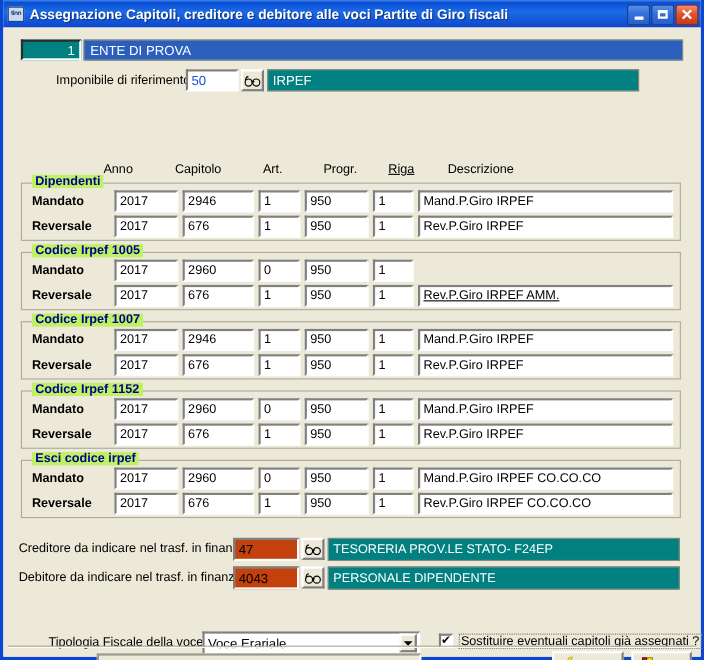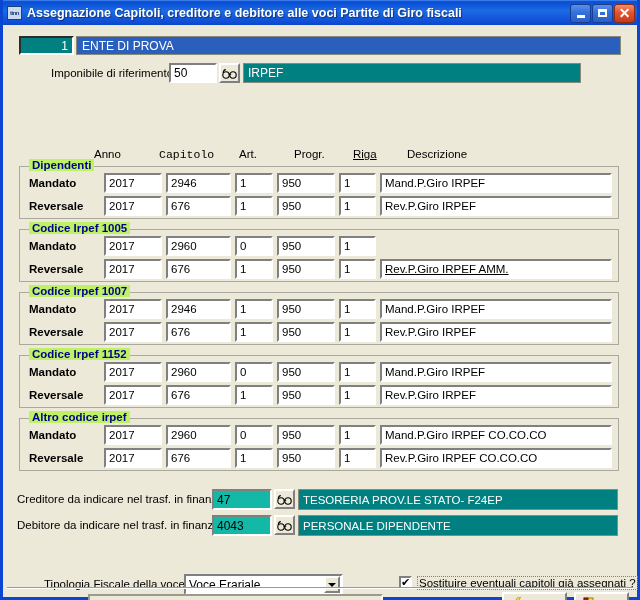--- a/index.html
+++ b/index.html
@@ -117,21 +117,21 @@
   #imp-label {
     position: absolute; left: 48px; top: 4px;
     font-size: 11.5px; color: #000;
   }
   #imp-value {
     position: absolute; left: 166px; top: 0px;
     width: 48px; height: 20px;
     background: #ffffff;
     border: 2px solid;
     border-color: #808080 #ffffff #ffffff #808080;
-    font-size: 12px; color: #000000;
+    font-size: 12px; color: #1d4ed8;
     display: flex; align-items: center; padding-left: 3px;
   }
   .lookup-btn {
     width: 21px; height: 20px;
     background: #ece9d8;
     border: 2px solid;
     border-color: #ffffff #808080 #808080 #ffffff;
     display: flex; align-items: center; justify-content: center;
     cursor: default;
   }
@@ -192,42 +192,42 @@
     padding-left: 3px;
     overflow: hidden; white-space: nowrap;
   }
 
   
   .cd-row { position: absolute; left: 0; width: 634px; height: 22px; }
   .cd-label { position: absolute; left: 14px; top: 4px; font-size: 11.5px; color:#000; }
   .cd-value {
     position: absolute; left: 209px; top: 0;
     width: 60px; height: 21px;
-    background: #14b8a6;
+    background: #c2410c;
     border: 2px solid;
     border-color: #808080 #ffffff #ffffff #808080;
     font-size: 12px; color: #000;
     display: flex; align-items: center; padding-left: 3px;
   }
   .cd-lookup { position: absolute; left: 271px; top: 0; }
   .cd-desc {
     position: absolute; left: 295px; top: 0;
     width: 320px; height: 21px;
     background: #008080;
     border: 1px solid #8a8a7a;
     color: #ffffff; font-size: 11.5px;
     display: flex; align-items: center; padding-left: 4px;
   }
 
   
   #tip-row { position: absolute; left: 0; top: 529px; width: 634px; height: 22px; margin-top: 20px; }
   #tip-label { position: absolute; left: 41px; top: 4px; font-size: 11.5px; color: #000; }
   #tip-select {
     position: absolute; left: 181px; top: 0;
-    width: 159px; height: 21px;
+    width: 198px; height: 21px;
     background: #ffffff;
     border: 2px solid;
     border-color: #808080 #ffffff #ffffff #808080;
     display: flex; align-items: center;
   }
   #tip-selected {
     flex: 1 1 auto;
     font-size: 12px; color: #000; padding-left: 3px;
     white-space: nowrap; overflow: hidden;
   }
@@ -328,21 +328,21 @@
           <circle cx="11" cy="7" r="3.2" fill="none" stroke="#000" stroke-width="1.1"></circle>
           <path d="M6.9 6.5 q1.1 -1 2.2 0" fill="none" stroke="#000" stroke-width="1.1"></path>
           <path d="M1.2 5 q0.4 -3.6 2.6 -3.4" fill="none" stroke="#000" stroke-width="1.1"></path>
         </svg>
       </div>
       <div id="imp-desc">IRPEF</div>
     </div>
 
     <div id="col-headers">
         <span style="left: 91px;">Anno</span>
-        <span style="left: 156px; font-family: Liberation Mono, monospace;">Capitolo</span>
+        <span style="left: 156px;">Capitolo</span>
         <span style="left: 236px;">Art.</span>
         <span style="left: 291px;">Progr.</span>
         <span style="left: 350px; text-decoration: underline;">Riga</span>
         <span style="left: 404px;">Descrizione</span>
       </div>
 
     <div id="groups-host">
         <div class="gbox" style="top: 141px; height: 53px;">
           <div class="gbox-title">Dipendenti</div>
           <div class="grow" style="top: 6px;">
@@ -420,21 +420,21 @@
             <div class="rowlabel">Reversale</div>
             <div class="fld" style="left: 84px; width: 58px;">2017</div>
             <div class="fld" style="left: 146px; width: 65px;">676</div>
             <div class="fld" style="left: 215px; width: 38px;">1</div>
             <div class="fld" style="left: 257px; width: 58px;">950</div>
             <div class="fld" style="left: 319px; width: 37px;">1</div>
             <div class="fld" style="left: 360px; width: 232px;">Rev.P.Giro IRPEF</div>
           </div>
         </div>
         <div class="gbox" style="top: 393px; height: 53px;">
-          <div class="gbox-title">Altro codice irpef</div>
+          <div class="gbox-title">Esci codice irpef</div>
           <div class="grow" style="top: 6px;">
             <div class="rowlabel">Mandato</div>
             <div class="fld" style="left: 84px; width: 58px;">2017</div>
             <div class="fld" style="left: 146px; width: 65px;">2960</div>
             <div class="fld" style="left: 215px; width: 38px;">0</div>
             <div class="fld" style="left: 257px; width: 58px;">950</div>
             <div class="fld" style="left: 319px; width: 37px;">1</div>
             <div class="fld" style="left: 360px; width: 232px;">Mand.P.Giro IRPEF CO.CO.CO</div>
           </div>
           <div class="grow" style="top: 29px;">

